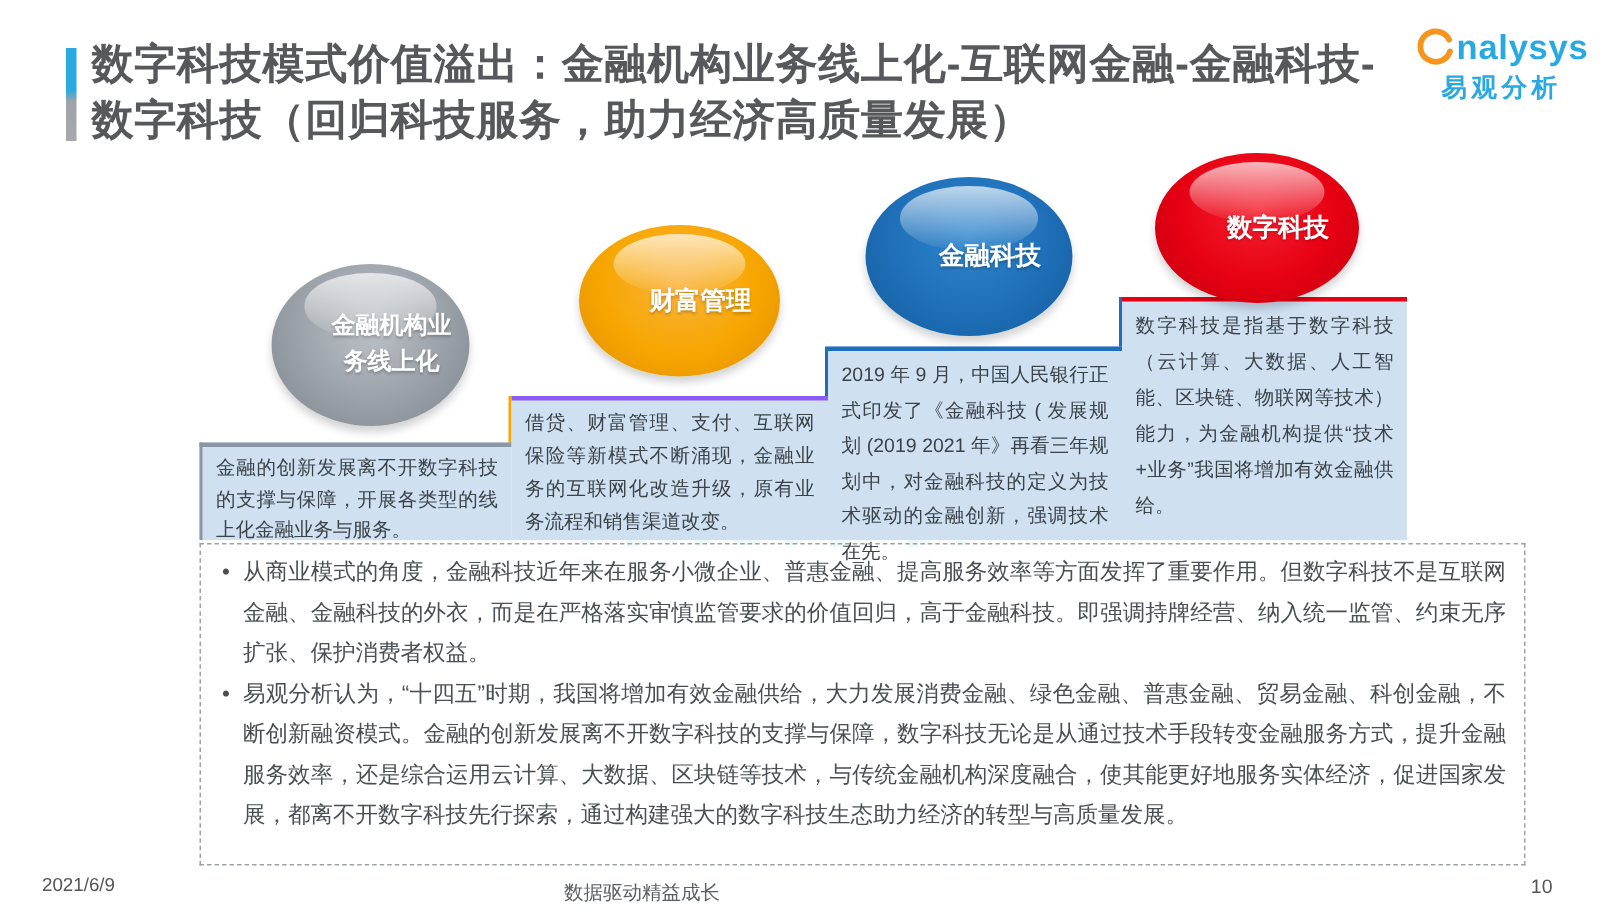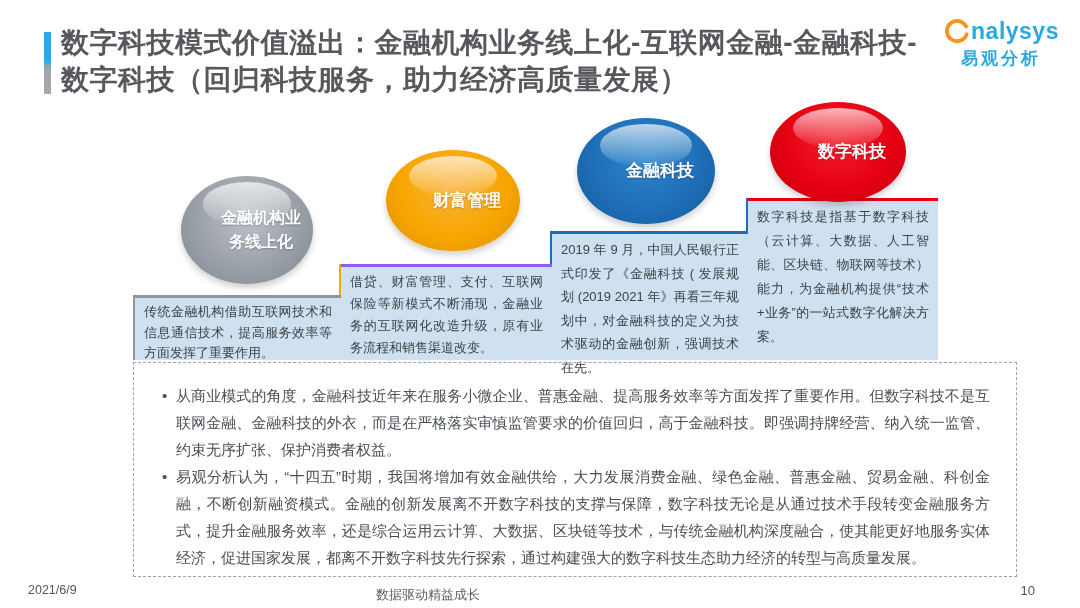--- a/index.html
+++ b/index.html
@@ -59,21 +59,21 @@
   .sphere-2{left:386px;top:150px;width:134px;height:101px;
     background:radial-gradient(ellipse at 50% 38%,#FAB33E 0%,#F7A600 55%,#DE8E00 100%);}
   .sphere-3{left:577px;top:118px;width:138px;height:106px;
     background:radial-gradient(ellipse at 50% 38%,#2F86CD 0%,#1E6FB8 55%,#135A99 100%);}
   .sphere-4{left:770px;top:102px;width:136px;height:100px;
     background:radial-gradient(ellipse at 50% 38%,#F5212E 0%,#E60012 55%,#BE0010 100%);}
 
   
   .analysis-box{left:133px;top:362px;width:884px;height:215px;box-sizing:border-box;
     border:1.5px dashed #9DA3A8;background:rgba(255,255,255,0);padding:5px 12px 0 10px;}
-  .analysis-box ul{margin:14px;padding:0;list-style:none;}
+  .analysis-box ul{margin:0;padding:0;list-style:none;}
   .analysis-box li{position:relative;padding-left:18px;font-size:15px;line-height:27px;
     color:#4A4F54;text-align:justify;}
   .analysis-box li::before{content:"\2022";position:absolute;left:4px;top:0;color:#4A4F54;}
 
   
   .footer-date{left:28px;top:583px;font-size:12.5px;color:#555;}
   .footer-slogan{left:0;top:586px;width:856px;text-align:center;font-size:13px;color:#5A5F63;}
   .footer-page{right:45px;top:583px;font-size:13px;color:#555;}
 </style>
 </head>
@@ -94,30 +94,30 @@
   <div class="logo-cn">易观分析</div>
 </div>
 
 <div class="abs watermark">易观分析</div>
 
 <div class="abs riser riser-2"></div>
 <div class="abs riser riser-3"></div>
 <div class="abs riser riser-4"></div>
 
 <div class="abs step step-1">
-  <div class="desc">传统金融机构借助互联网技术和信息通信技术，提高服务效率等方面发挥了重要作用。</div>
+  <div class="desc">金融的创新发展离不开数字科技的支撑与保障，开展各类型的线上化金融业务与服务。</div>
 </div>
 <div class="abs step step-2">
   <div class="desc">借贷、财富管理、支付、互联网保险等新模式不断涌现，金融业务的互联网化改造升级，原有业务流程和销售渠道改变。</div>
 </div>
 <div class="abs step step-3">
   <div class="desc">2019 年 9 月，中国人民银行正式印发了《金融科技 ( 发展规划 (2019 2021 年》再看三年规划中，对金融科技的定义为技术驱动的金融创新，强调技术在先。</div>
 </div>
 <div class="abs step step-4">
-  <div class="desc">数字科技是指基于数字科技（云计算、大数据、人工智能、区块链、物联网等技术）能力，为金融机构提供“技术+业务”的一站式数字化解决方案。</div>
+  <div class="desc">数字科技是指基于数字科技（云计算、大数据、人工智能、区块链、物联网等技术）能力，为金融机构提供“技术+业务”我国将增加有效金融供给。</div>
 </div>
 
 <div class="abs sphere sphere-1">
   <span class="lbl">金融机构业务线上化</span>
 </div>
 <div class="abs sphere sphere-2">
   <span class="lbl">财富管理</span>
 </div>
 <div class="abs sphere sphere-3">
   <span class="lbl">金融科技</span>

